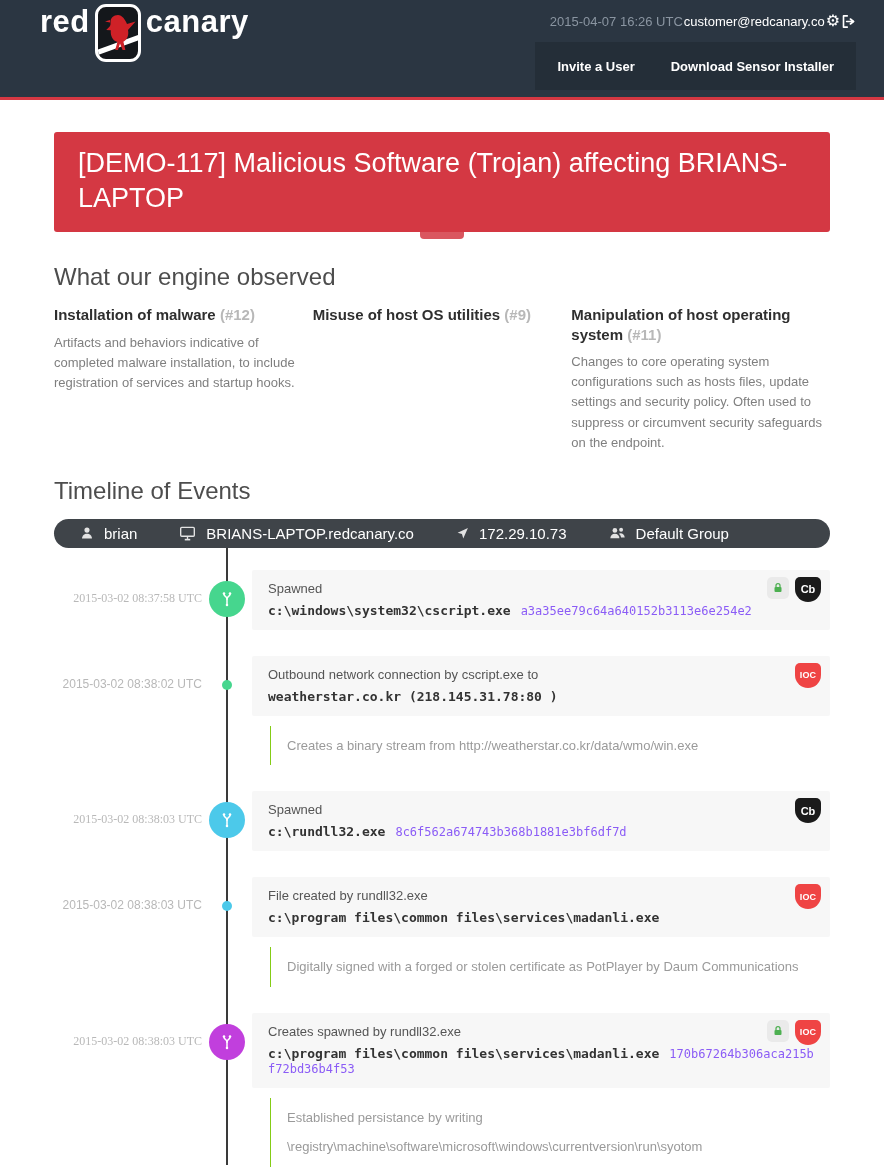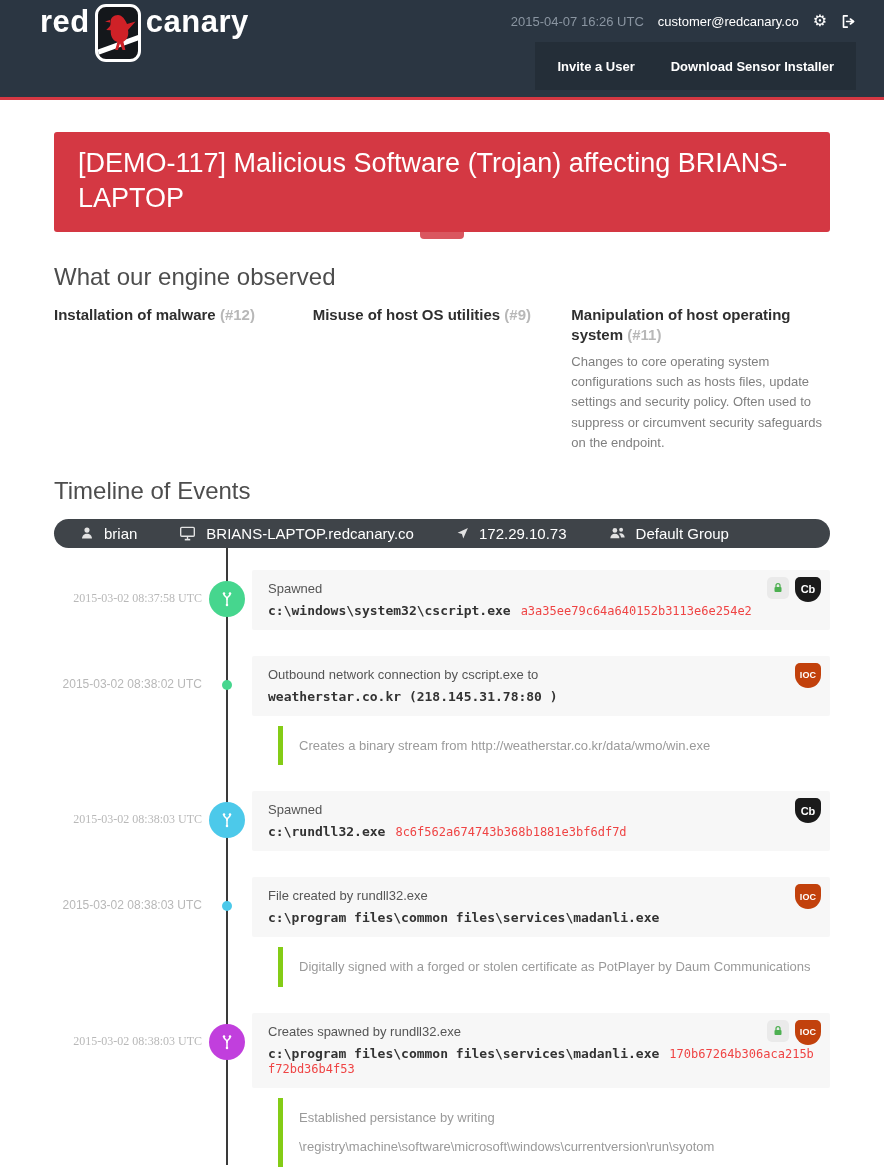--- a/index.html
+++ b/index.html
@@ -3,21 +3,21 @@
 <meta charset="utf-8">
 <style>
   * { margin:0; padding:0; box-sizing:border-box; }
   body { width:884px; font-family:"Liberation Sans",sans-serif; background:#fff; color:#333; }
 
   
   .site-header { position:relative; height:100px; background:#2b3642; border-bottom:3px solid #d63843; }
   .logo { position:absolute; left:40px; top:4px; display:flex; align-items:flex-start; }
   .logo-word { color:#fff; font-size:31px; font-weight:600; letter-spacing:.5px; }
   .logo-badge { width:46px; height:58px; background:#14171b; border:3px solid #fff; border-radius:11px; margin:0 5px; position:relative; overflow:hidden; }
-  .header-top { position:absolute; top:13px; right:28px; display:flex; align-items:center; gap:14px; font-size:13px; }
+  .header-top { position:absolute; top:13px; right:28px; display:flex; align-items:center; gap:1px; font-size:13px; }
   .header-date { color:#8a95a1; }
   .header-email { color:#fff; cursor:pointer; }
   .gear { color:#fff; font-size:16px; line-height:1; cursor:pointer; }
   .header-nav { position:absolute; top:42px; right:28px; height:48px; background:rgba(0,0,0,.14); display:flex; align-items:center; gap:36px; padding:0 22px; }
   .header-nav a { color:#fff; font-size:13px; font-weight:700; text-decoration:none; cursor:pointer; }
 
   
   .banner { margin:32px 54px 0; background:#d43843; color:#fff; padding:14px 24px 16px; border-radius:3px; font-size:27px; font-weight:300; line-height:1.3; }
   .banner-tab { width:44px; height:7px; background:#d43843; opacity:.85; margin:0 auto; border-radius:0 0 4px 4px; }
 
@@ -39,27 +39,27 @@
   .ev { display:flex; align-items:flex-start; margin-bottom:26px; position:relative; }
   .ev-time { width:148px; flex-shrink:0; text-align:right; color:#b8b8b8; font-size:12px; }
   .ev-marker { width:50px; flex-shrink:0; display:flex; justify-content:center; position:relative; z-index:1; }
   .circle { width:36px; height:36px; border-radius:50%; display:flex; align-items:center; justify-content:center; }
   .dot { width:10px; height:10px; border-radius:50%; }
   .green { background:#46d68e; } .cyan { background:#4cc9ea; } .purple { background:#c13fdd; }
   .ev-body { flex:1; min-width:0; }
   .ev-card { background:#f7f7f7; border-radius:2px; padding:11px 16px 12px; position:relative; }
   .ev-title { font-size:13px; color:#555; }
   .ev-path { font-family:"DejaVu Sans Mono",monospace; font-size:13px; font-weight:700; color:#333; margin-top:7px; word-break:break-all; }
-  .ev-hash { font-family:"DejaVu Sans Mono",monospace; font-size:12px; font-weight:400; color:#ef4444; margin-left:10px; }
+  .ev-hash { font-family:"DejaVu Sans Mono",monospace; font-size:12px; font-weight:400; color:#8b5cf6; margin-left:10px; }
   .badges { position:absolute; top:7px; right:9px; display:flex; gap:6px; align-items:flex-start; }
   .badge-lock { width:22px; height:22px; border-radius:5px; background:#eaeaea; display:flex; align-items:center; justify-content:center; }
   .badge-shield { min-width:26px; height:25px; padding:0 4px; border-radius:5px 5px 13px 13px; color:#fff; font-weight:700; display:flex; align-items:center; justify-content:center; cursor:pointer; }
   .badge-cb { background:#1b1b1b; font-size:11px; }
-  .badge-ioc { background:#c2410c; font-size:9px; letter-spacing:.2px; }
-  .ev-note { margin:10px 0 0 26px; background:#fff; border-left:5px solid #84cc16; padding:10px 16px; color:#9a9a9a; font-size:13px; line-height:1.5; }
+  .badge-ioc { background:#ef4444; font-size:9px; letter-spacing:.2px; }
+  .ev-note { margin:10px 0 0 18px; background:#fff; border-left:1px solid #84cc16; padding:10px 16px; color:#9a9a9a; font-size:13px; line-height:1.5; }
   .ev-note .line2 { margin-top:10px; word-break:break-all; }
 
   
   .ev-big .ev-time { padding-top:21px;font-family:Liberation Serif, serif; }
   .ev-big .circle { margin-top:11px; }
   .ev-dot .ev-time { padding-top:21px; }
   .ev-dot .dot { margin-top:24px; }
 </style>
 </head>
 <body>
@@ -99,20 +99,21 @@
 <div class="banner">
   <span>[DEMO-117] Malicious Software (Trojan) affecting BRIANS-LAPTOP</span>
 </div>
 <div class="banner-tab"></div>
 
 <h2 class="section-heading">What our engine observed</h2>
 
 <div class="observed-grid">
   <div>
     <div class="obs-title"><span>Installation of malware</span> <span class="obs-ref">(#12)</span></div>
+    <div class="obs-body">Artifacts and behaviors indicative of completed malware installation, to include registration of services and startup hooks.</div>
   </div>
   <div>
     <div class="obs-title"><span>Misuse of host OS utilities</span> <span class="obs-ref">(#9)</span></div>
   </div>
   <div>
     <div class="obs-title"><span>Manipulation of host operating system</span> <span class="obs-ref">(#11)</span></div>
     <div class="obs-body">Changes to core operating system configurations such as hosts files, update settings and security policy. Often used to suppress or circumvent security safeguards on the endpoint.</div>
   </div>
 </div>
 

